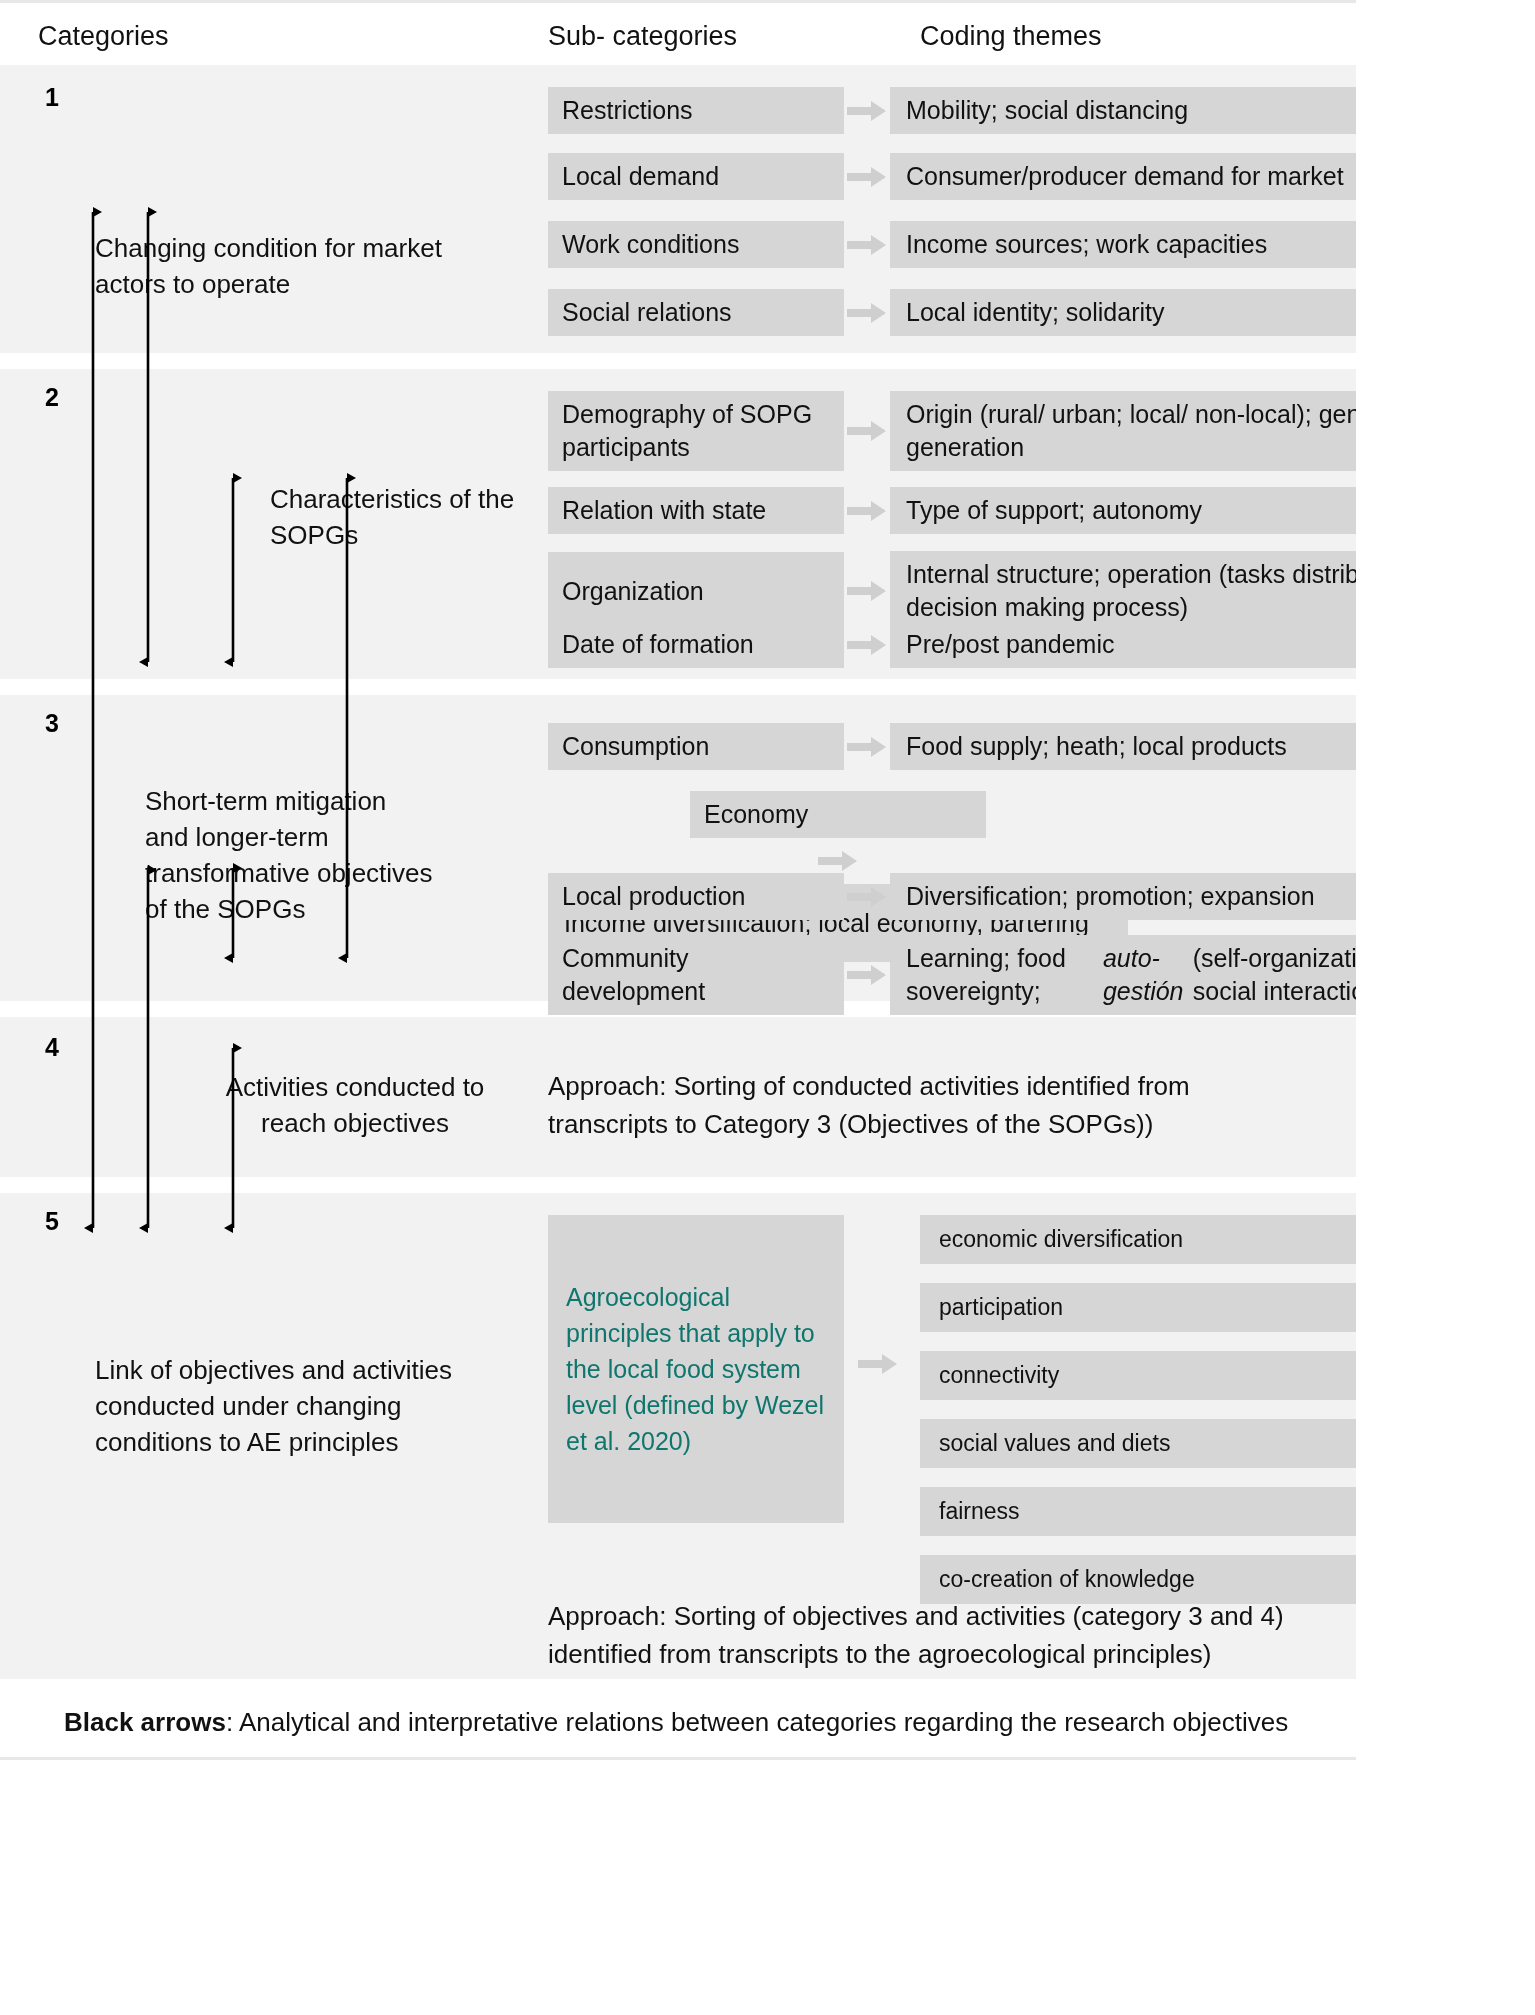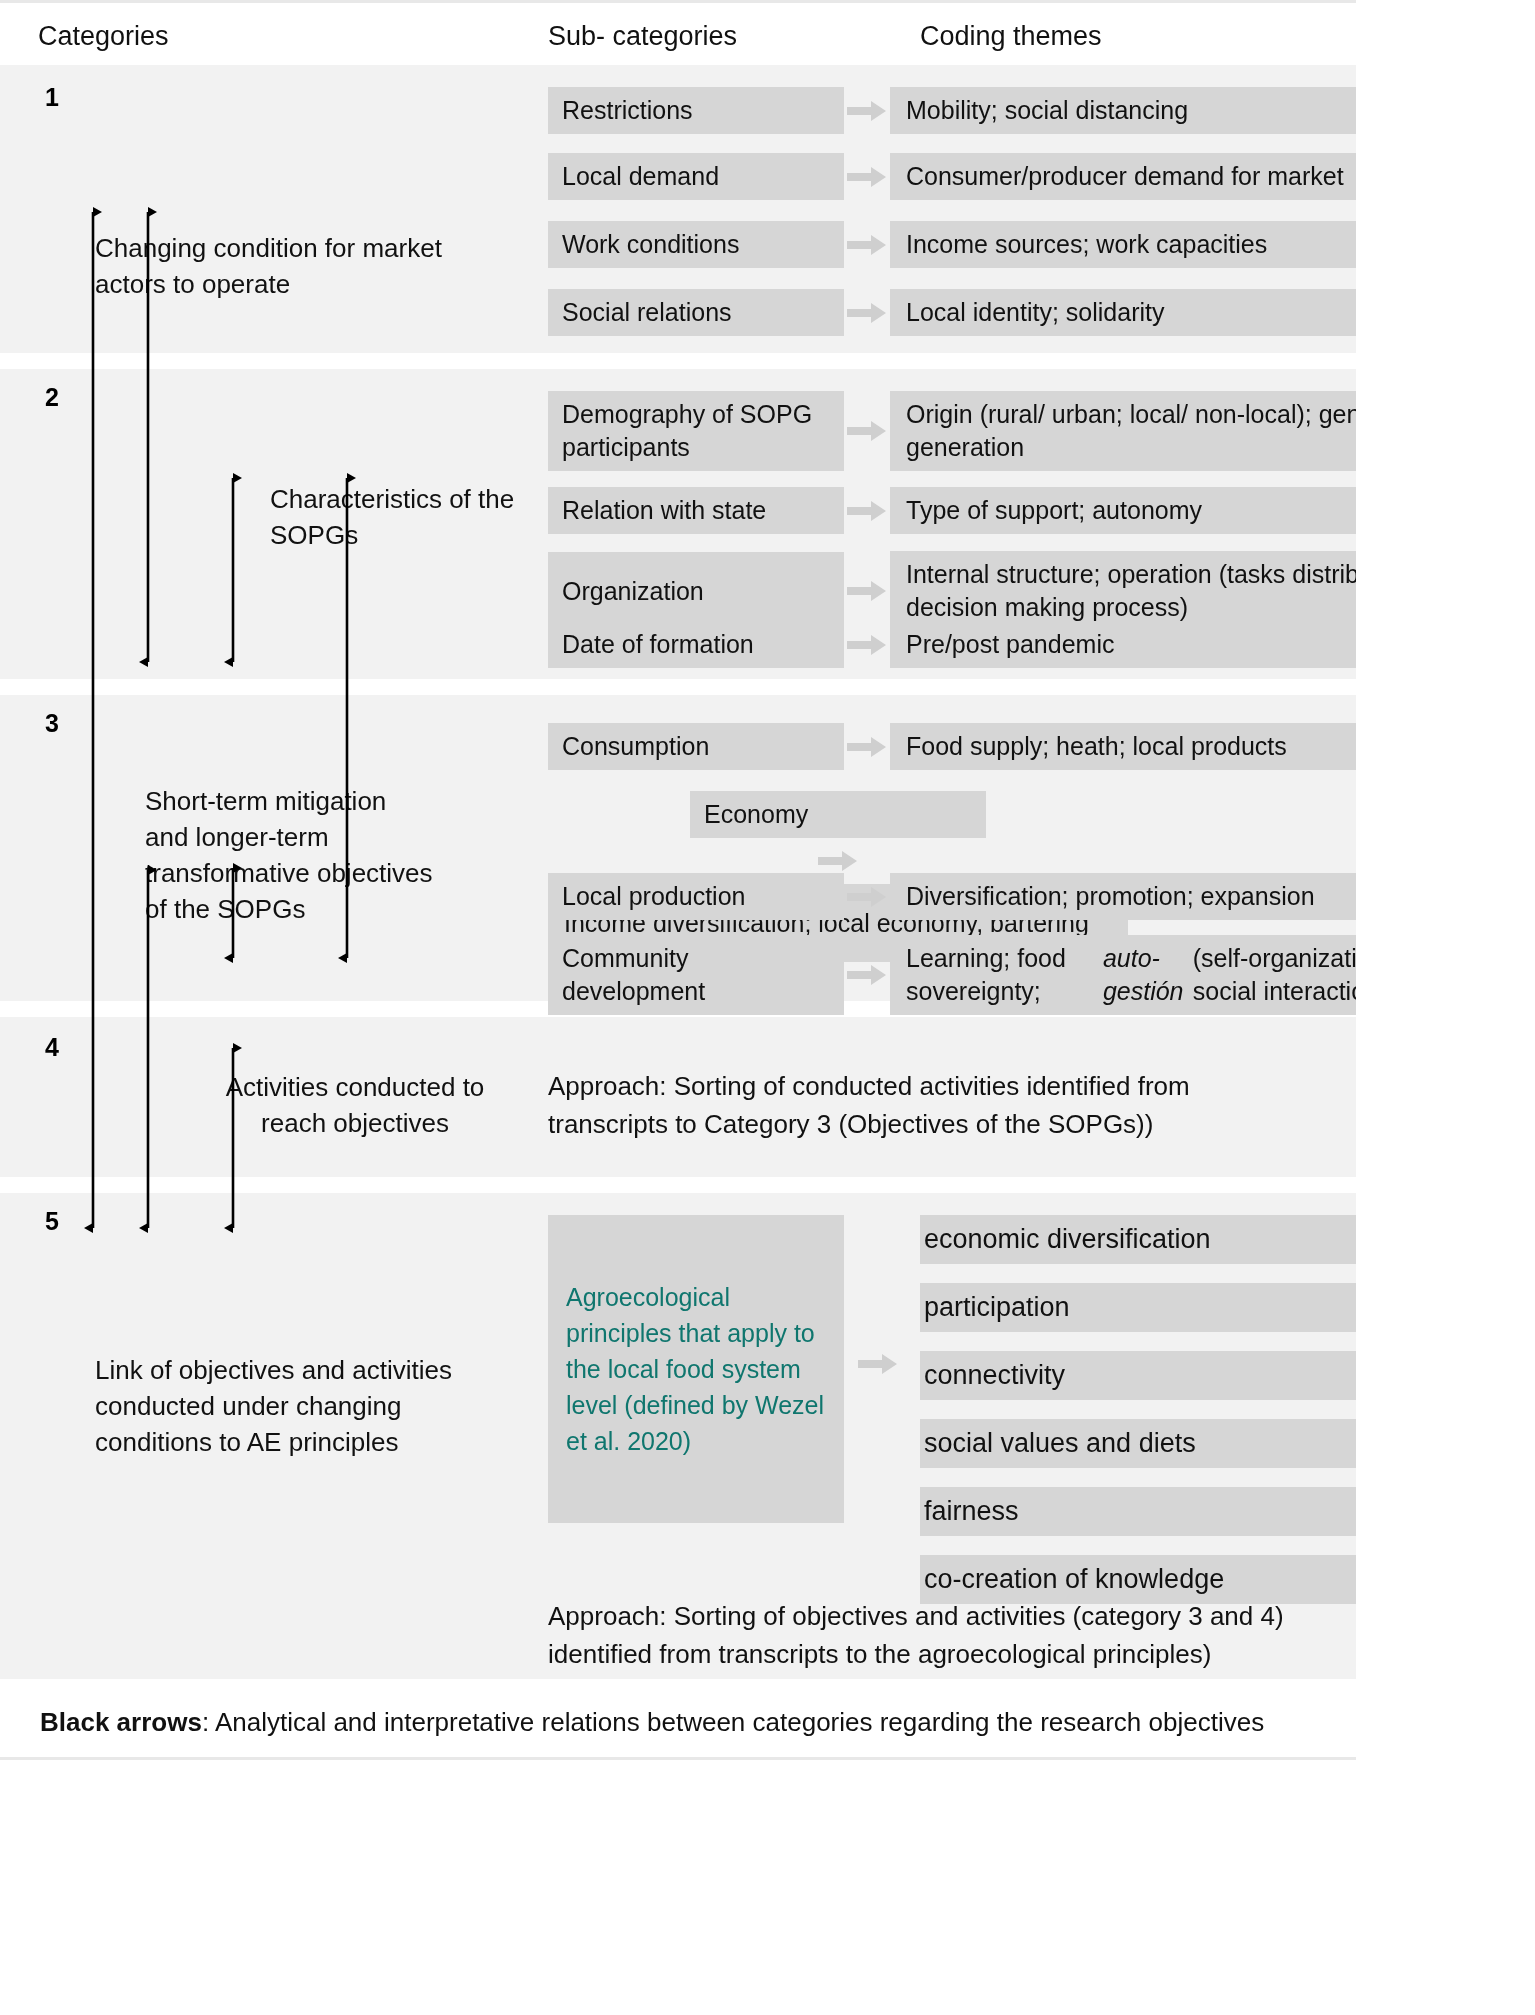--- a/index.html
+++ b/index.html
@@ -84,38 +84,39 @@
     font-size:25px;
     line-height:36px;
     color:#0f766e;
     display:flex;
     align-items:center;
   }
   .principle{
     position:absolute;
     background:#d6d6d6;
     box-sizing:border-box;
-    padding:8px 4px;
-    font-size:27px;
+    padding:8px 19px;
+    font-size:23px;
     line-height:33px;
     color:#111;
     width:580px;
   }
   .arrow-abs{position:absolute;}
 
   
   .connectors{position:absolute;left:0;top:0;width:1535px;height:2015px;pointer-events:none;}
 
   
   .footer{
     position:relative;
     padding:26px 28px 18px 40px;
     font-size:26px;
     line-height:34px;
     color:#111;
+    margin-left:24px;
   }
   .footer b{font-weight:bold;}
   .footer-rule{height:3px;background:#e8e8e8;width:1535px;}
   .top-rule{height:3px;background:#e8e8e8;width:1535px;}
 </style>
 </head>
 <body>
 
 <div class="sheet">
 

